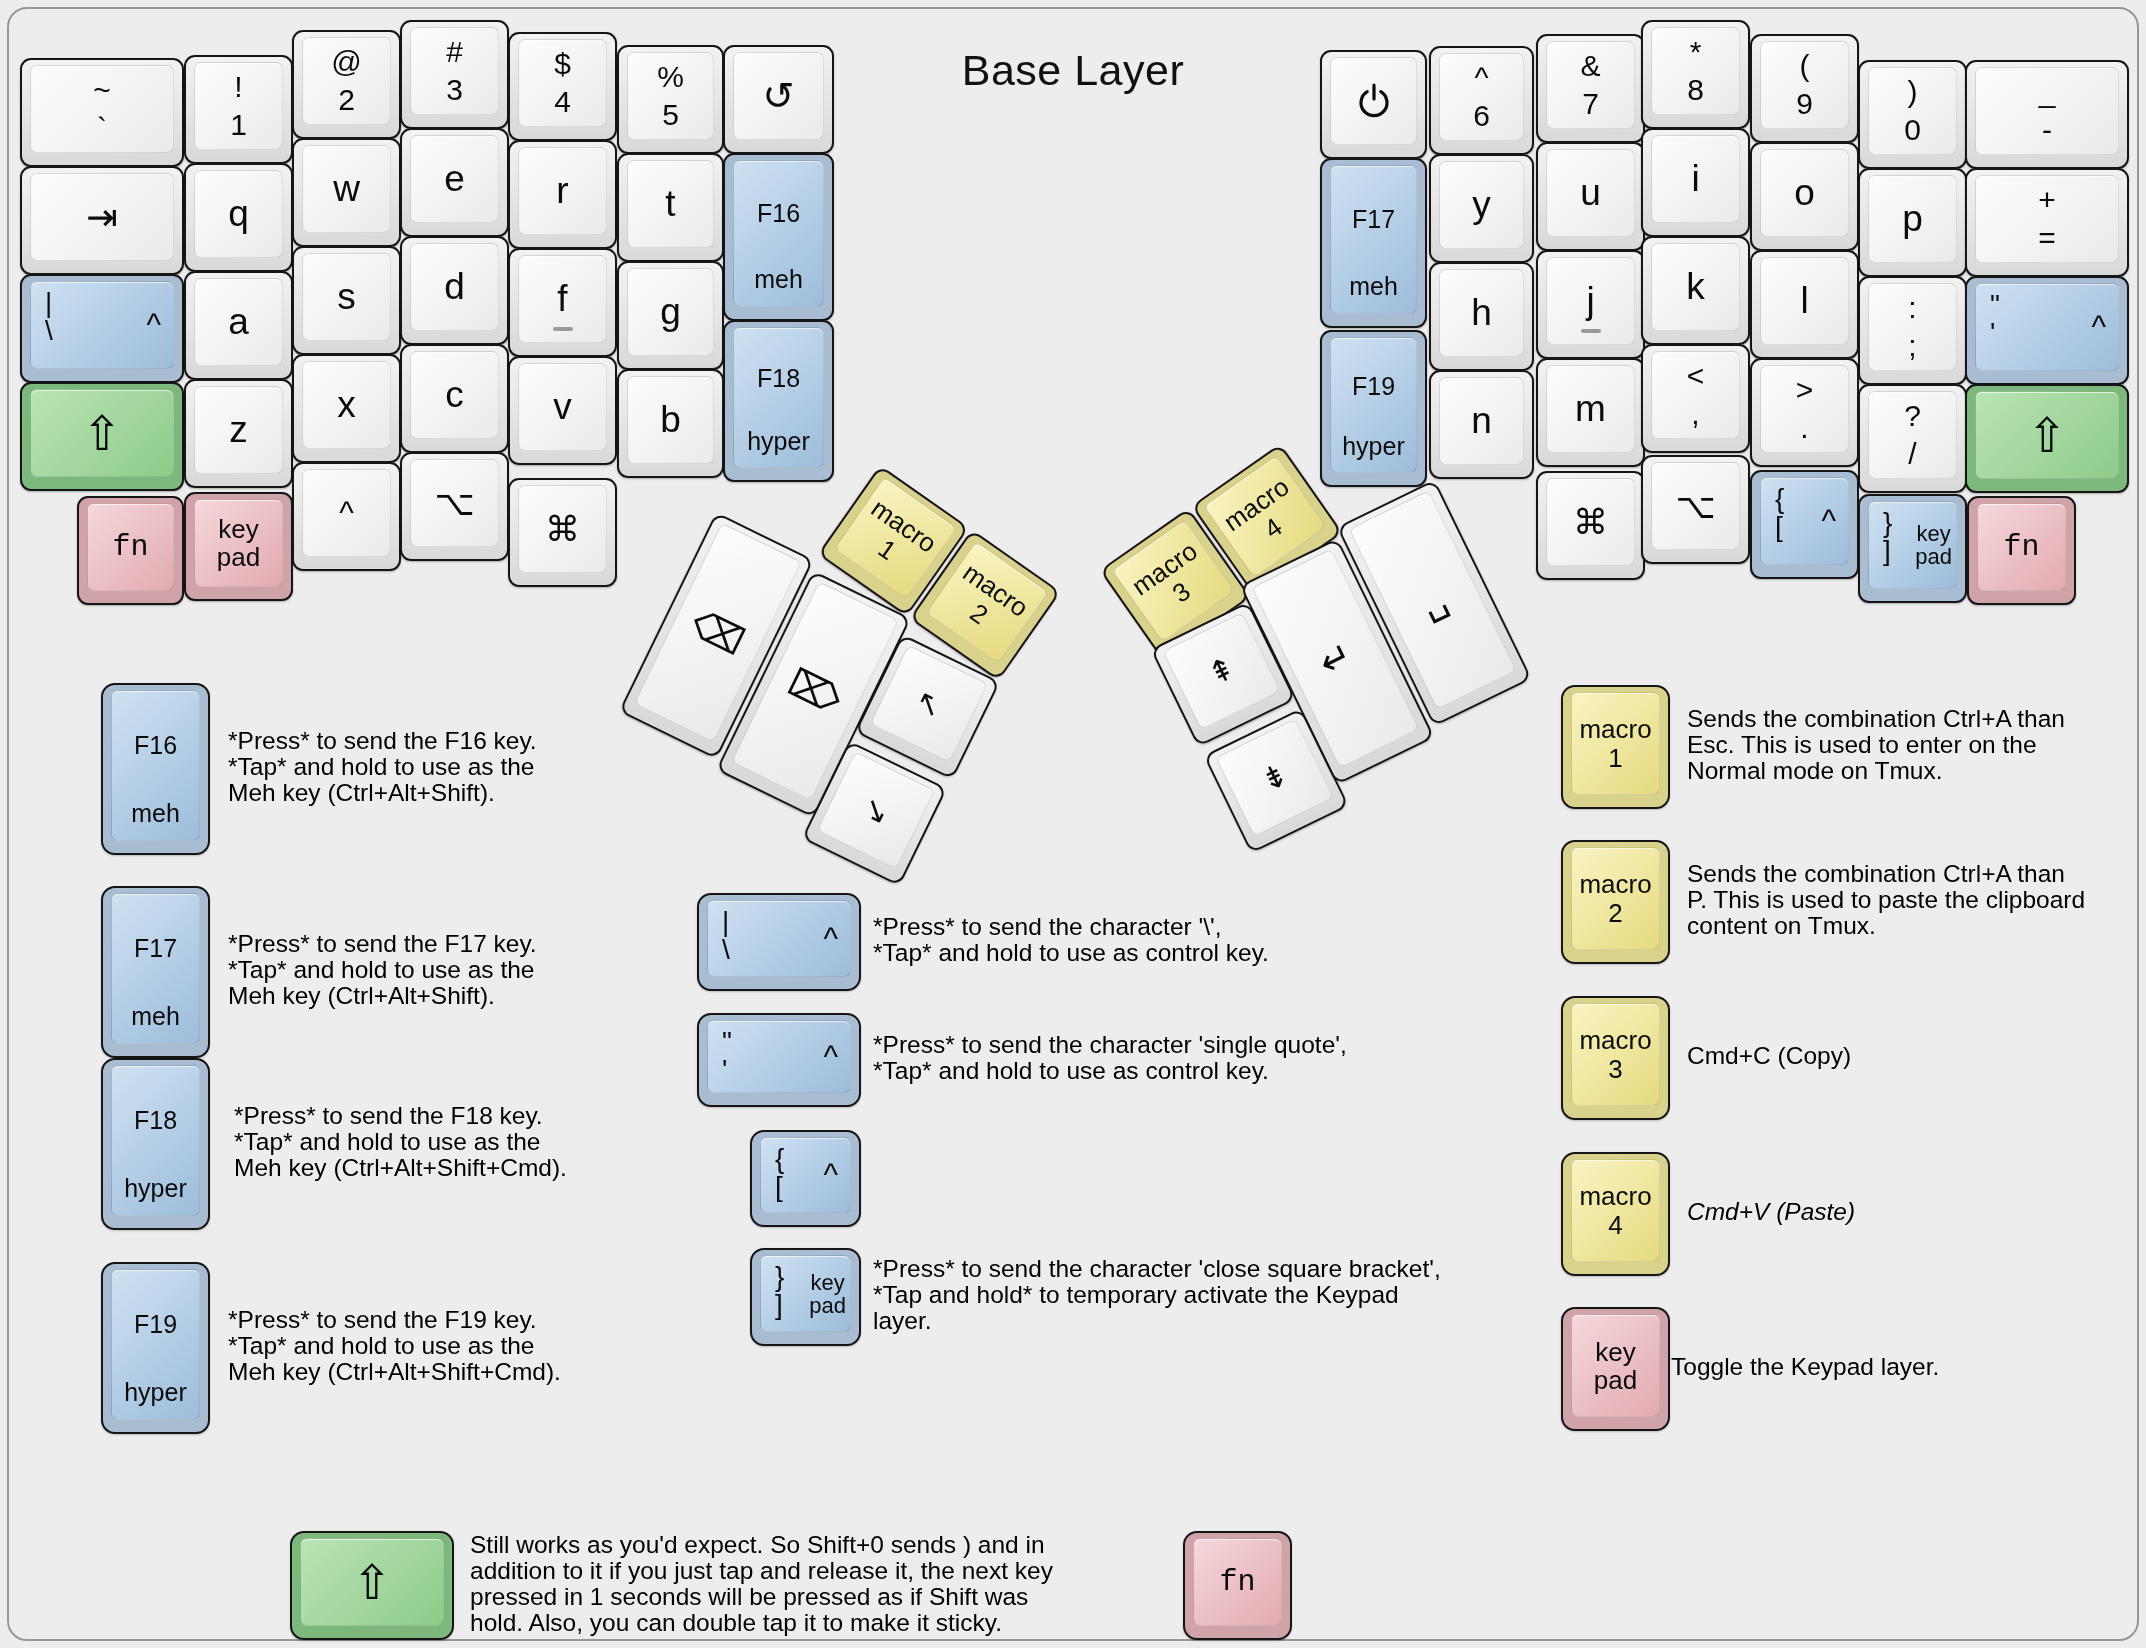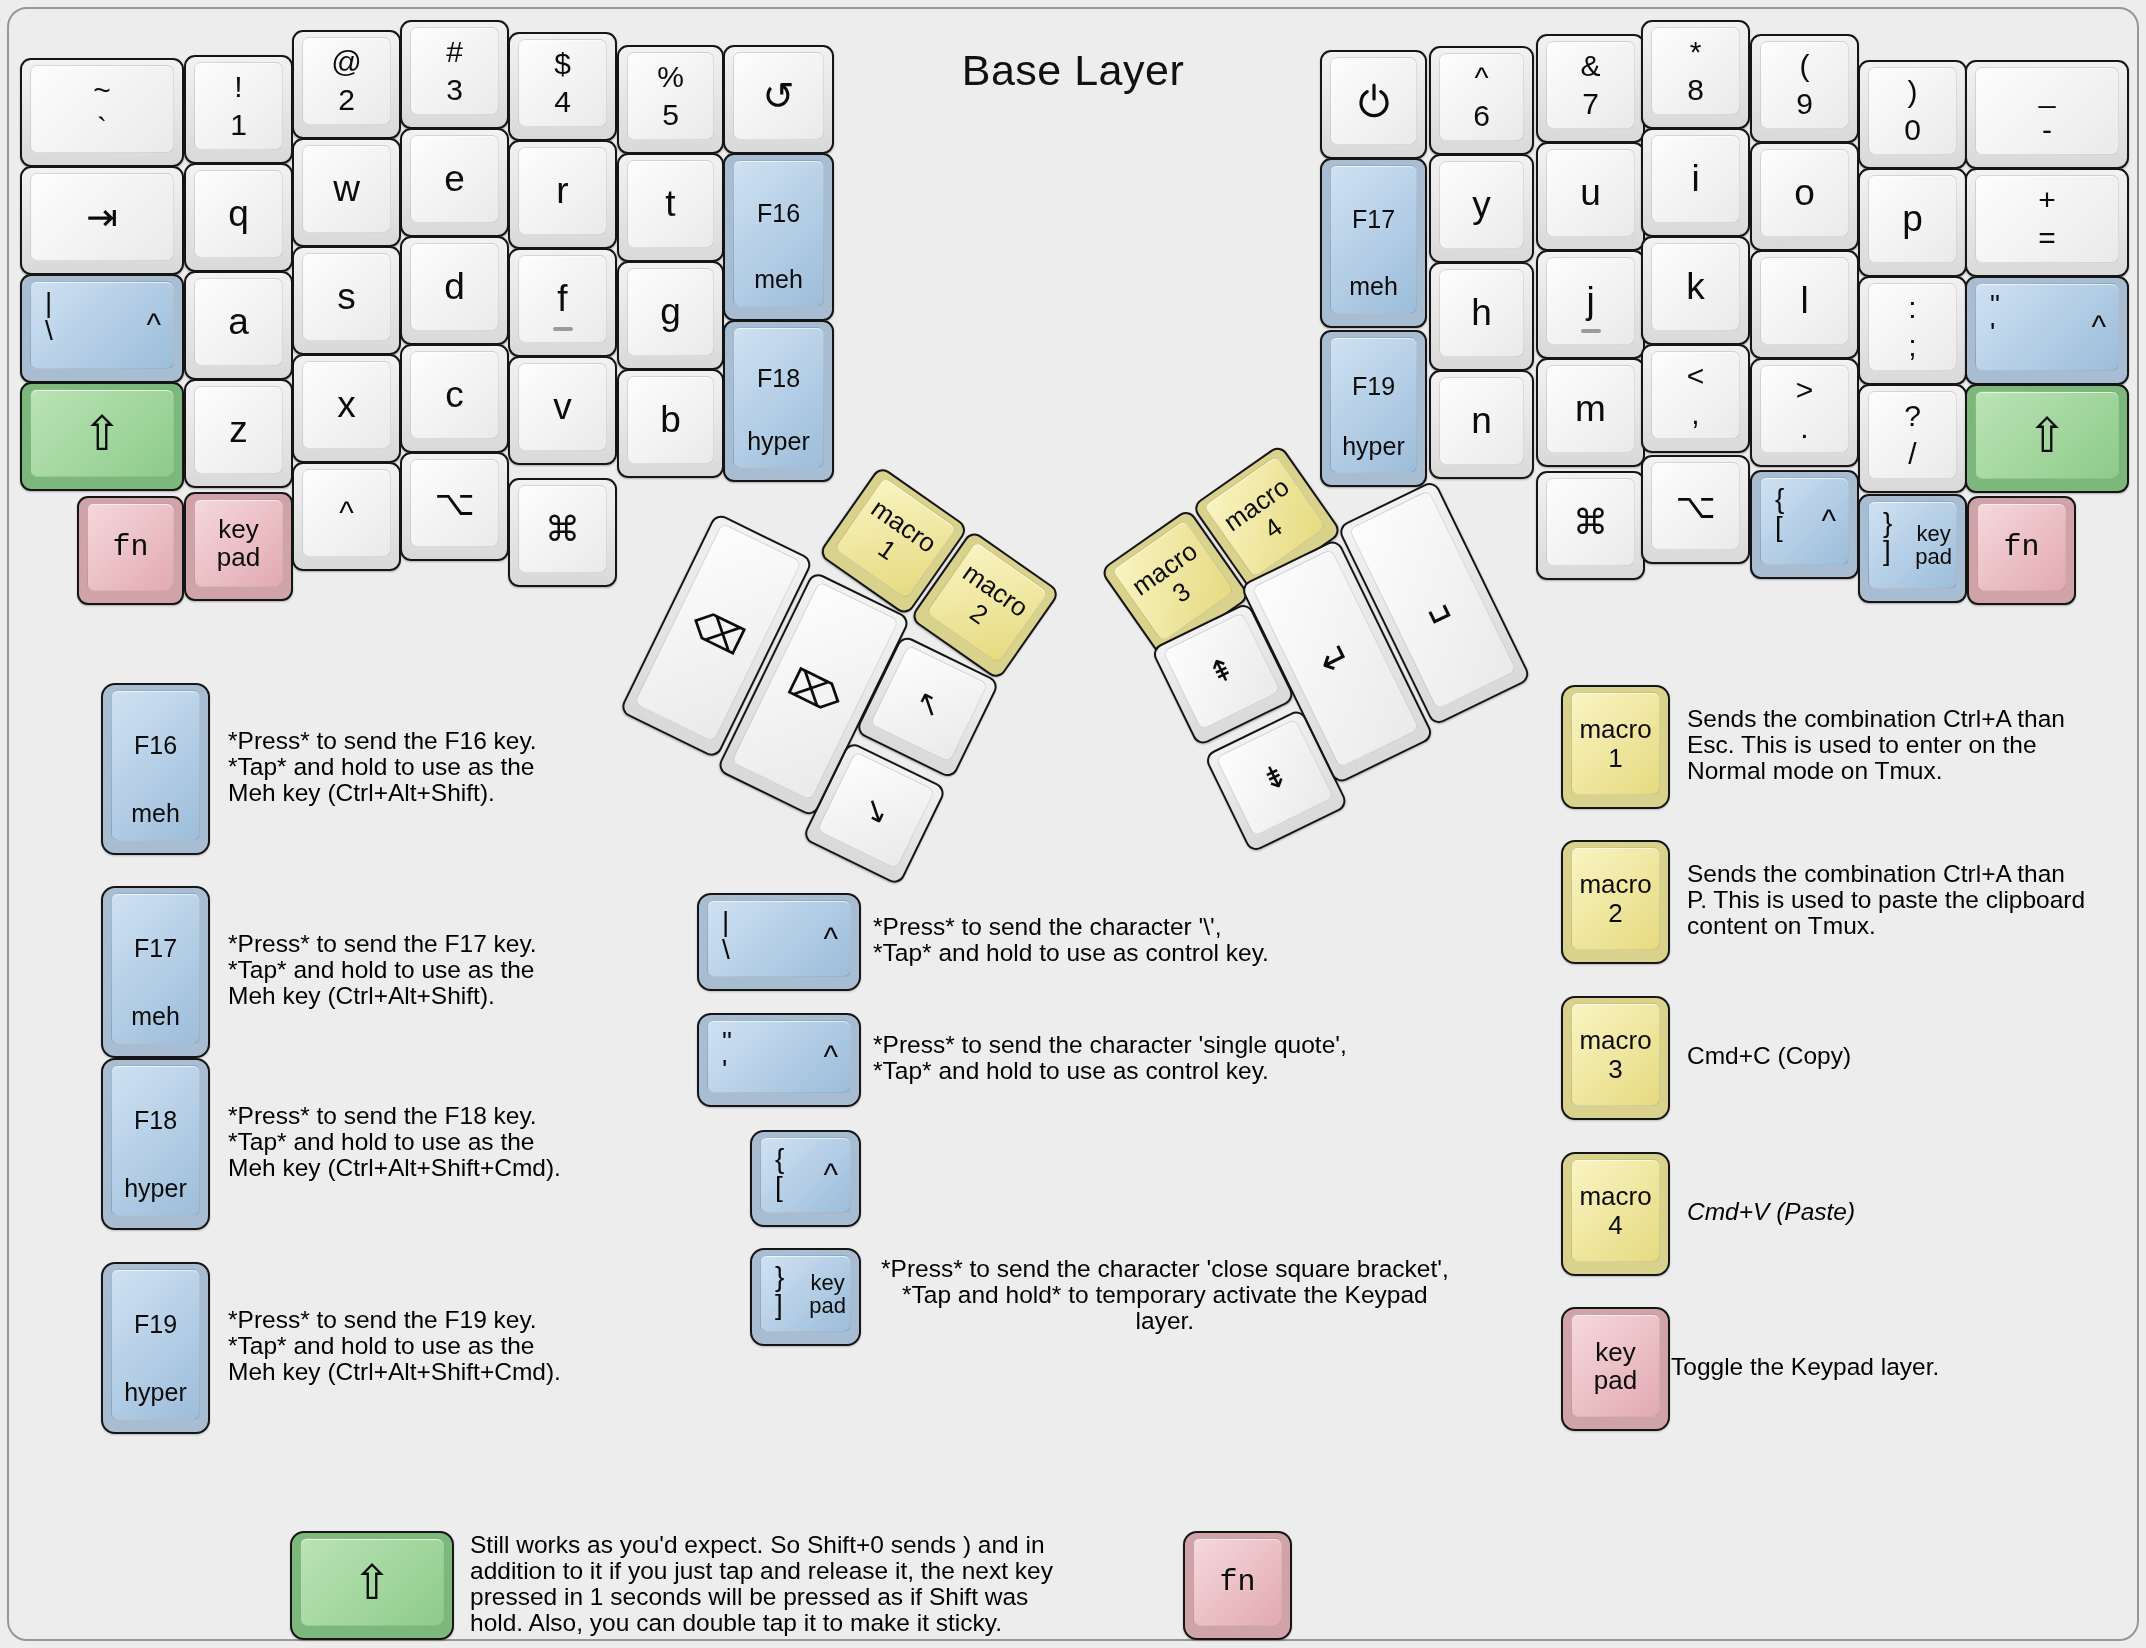--- a/index.html
+++ b/index.html
@@ -515,21 +515,21 @@
       </div>
       <div class="lg" style="left: 101px; top: 1058px;">
         <div class="slot" style="width: 105px; height: 168px;">
           <div class="key c-blue" style="left: 0px; top: 0px; width: 105px; height: 168px;">
             <div class="face">
               <span class="lab l-fktop">F18</span>
               <span class="lab l-fkbot">hyper</span>
             </div>
           </div>
         </div>
-        <div class="lg-text" style="margin-left: 22px;">*Press* to send the F18 key.
+        <div class="lg-text" style="margin-left: 28px;">*Press* to send the F18 key.
 *Tap* and hold to use as the
 Meh key (Ctrl+Alt+Shift+Cmd).</div>
       </div>
       <div class="lg" style="left: 101px; top: 1262px;">
         <div class="slot" style="width: 105px; height: 168px;">
           <div class="key c-blue" style="left: 0px; top: 0px; width: 105px; height: 168px;">
             <div class="face">
               <span class="lab l-fktop">F19</span>
               <span class="lab l-fkbot">hyper</span>
             </div>
@@ -580,21 +580,21 @@
         <div class="slot" style="width: 162px; height: 94px;">
           <div class="key c-blue" style="left: 55px; top: 0px; width: 107px; height: 94px;">
             <div class="face">
               <span class="lab l-pairleft">}
 ]</span>
               <span class="lab l-rsmall">key
 pad</span>
             </div>
           </div>
         </div>
-        <div class="lg-text" style="margin-left: 24px; text-align: center;">*Press* to send the character 'close square bracket',
+        <div class="lg-text" style="margin-left: 16px;">*Press* to send the character 'close square bracket',
 *Tap and hold* to temporary activate the Keypad
 layer.</div>
       </div>
       <div class="lg" style="left: 1561px; top: 685px;">
         <div class="slot" style="width: 105px; height: 120px;">
           <div class="key c-yellow" style="left: 0px; top: 0px; width: 105px; height: 120px;">
             <div class="face">
               <span class="lab l-c s-macro">macro
 1</span>
             </div>

